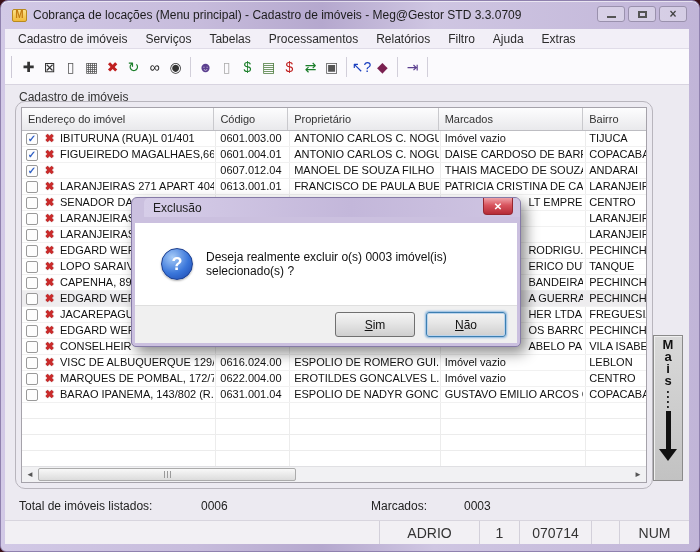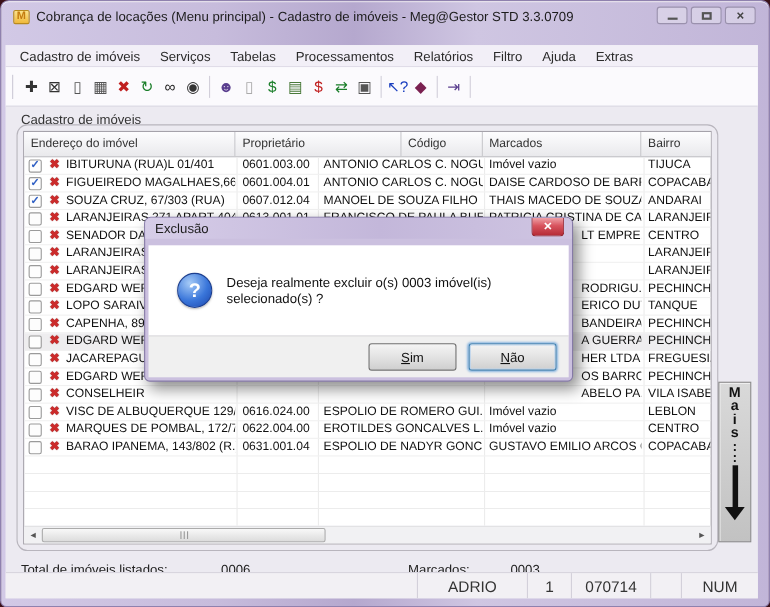--- a/index.html
+++ b/index.html
@@ -18,21 +18,21 @@
     background:linear-gradient(#fce28a,#f0b93a);color:#c47b10;font-size:10px;font-weight:bold;
     display:flex;align-items:center;justify-content:center;line-height:1;}
   .title-text{margin-left:6px;font-size:12px;color:#1c1c1c;white-space:nowrap;}
   .winbtns{position:absolute;right:12px;top:5px;display:flex;gap:3px;}
   .winbtn{width:28px;height:16px;border:1px solid #9a91ad;border-radius:3px;background:rgba(250,248,253,.35);
     display:flex;align-items:center;justify-content:center;color:#444;}
   .winbtn .bar{width:9px;height:2px;background:#555;margin-top:6px;}
   .winbtn .box{width:9px;height:7px;border:2px solid #555;}
   .winbtn .x{font-size:12px;font-weight:bold;line-height:1;}
   
-  .client{position:absolute;left:4px;right:10px;top:28px;bottom:7px;background:var(--client-bg);overflow:hidden;margin-top:12px;}
+  .client{position:absolute;left:4px;right:10px;top:28px;bottom:7px;background:var(--client-bg);overflow:hidden;}
   .menubar{position:absolute;left:0;right:0;top:0;height:20px;background:#f2eff7;border-bottom:1px solid #e0dce8;
     display:flex;align-items:center;padding-left:4px;}
   .menu-item{font-size:12px;color:#2b2b2b;padding:0 9px;line-height:20px;}
   .toolbar{position:absolute;left:0;right:0;top:20px;height:36px;background:#fbfafd;border-bottom:1px solid #d8d4e0;
     display:flex;align-items:center;padding-left:6px;}
   .tb-grip{width:1px;height:22px;background:#cdc9d6;margin-right:6px;}
   .tb-btn{width:21px;height:22px;display:flex;align-items:center;justify-content:center;font-size:14px;line-height:1;}
   .tb-sep{width:1px;height:20px;background:#d2cfda;margin:0 4px;}
   
   .group-label{position:absolute;left:14px;top:61px;font-size:12px;color:#333;}
@@ -78,21 +78,21 @@
   
   .statusbar{position:absolute;left:0;right:0;bottom:0;height:24px;background:var(--status-bg);
     border-top:1px solid #d8d5de;display:flex;align-items:stretch;}
   .st-cell{border-left:1px solid #d3d0da;font-size:14px;color:#333;display:flex;align-items:center;justify-content:center;}
   .st-cell:first-child{border-left:none;flex:1;}
   
   .dialog{position:absolute;left:130px;top:196px;width:390px;height:150px;z-index:50;
     border:1px solid #857aa6;border-radius:6px 6px 5px 5px;background:var(--titlebar);
     box-shadow:5px 6px 14px rgba(0,0,0,.45);}
   .dlg-titlebar{position:relative;height:19px;border-radius:5px 5px 0 0;
-    background:linear-gradient(90deg,#d6cde8,#c3b7da 55%,#cfc5e2);display:flex;align-items:center;}
+    background:linear-gradient(90deg,#d6cde8,#c3b7da 55%,#cfc5e2);display:flex;align-items:center;margin-left:12px;}
   .dlg-title{font-size:12px;color:#1c1c1c;margin-left:9px;}
   .dlg-close{position:absolute;right:7px;top:0;width:30px;height:17px;border:1px solid #97262f;border-top:none;
     border-radius:0 0 4px 4px;background:linear-gradient(#efa2a8,#d8545e 45%,#b52b36);
     color:#fff;font-size:10px;font-weight:bold;display:flex;align-items:center;justify-content:center;}
   .dlg-body{position:absolute;left:3px;right:3px;top:25px;bottom:41px;background:#fff;display:flex;align-items:center;}
   .q-icon{width:32px;height:32px;border-radius:50%;margin-left:26px;flex:none;
     background:radial-gradient(circle at 35% 28%,#a6cbf7,#3a76da 55%,#1a44ab);
     border:1px solid #1d3f8f;color:#fff;font-size:18px;font-weight:bold;
     display:flex;align-items:center;justify-content:center;box-shadow:0 1px 2px rgba(0,0,0,.3);}
   .dlg-msg{font-size:12px;color:#111;margin-left:13px;}
@@ -164,22 +164,22 @@
           <div class="tb-btn" style="color: rgb(91, 63, 143);">⇥</div>
           <div class="tb-sep"></div>
         </div>
 
       <div class="group-label">Cadastro de imóveis</div>
 
       <div class="groupbox">
         <div class="table">
           <div class="thead">
             <div class="th c0">Endereço do imóvel</div>
+            <div class="th c1">Código</div>
             <div class="th c2">Proprietário</div>
-            <div class="th c1">Código</div>
             <div class="th c3">Marcados</div>
             <div class="th c4">Bairro</div>
           </div>
           <div class="tbody">
             <div class="colline" style="left:193px"></div>
             <div class="colline" style="left:267px"></div>
             <div class="colline" style="left:418px"></div>
             <div class="colline" style="left:563px"></div>
             <div class="trow">
                 <div class="cell c0">
@@ -200,21 +200,20 @@
                 </div>
                 <div class="cell c1">0601.004.01</div>
                 <div class="cell c2">ANTONIO CARLOS C. NOGU...</div>
                 <div class="cell c3">DAISE CARDOSO DE BARR...</div>
                 <div class="cell c4">COPACABA</div>
               </div>
               <div class="trow">
                 <div class="cell c0">
                   <span class="cb on">✓</span>
                   <span class="rx">✖</span>
-                  <span class="txt">SOUZA CRUZ, 67/303 (RUA)</span>
                 </div>
                 <div class="cell c1">0607.012.04</div>
                 <div class="cell c2">MANOEL DE SOUZA FILHO</div>
                 <div class="cell c3">THAIS MACEDO DE SOUZA</div>
                 <div class="cell c4">ANDARAI</div>
               </div>
               <div class="trow">
                 <div class="cell c0">
                   <span class="cb"></span>
                   <span class="rx">✖</span>

